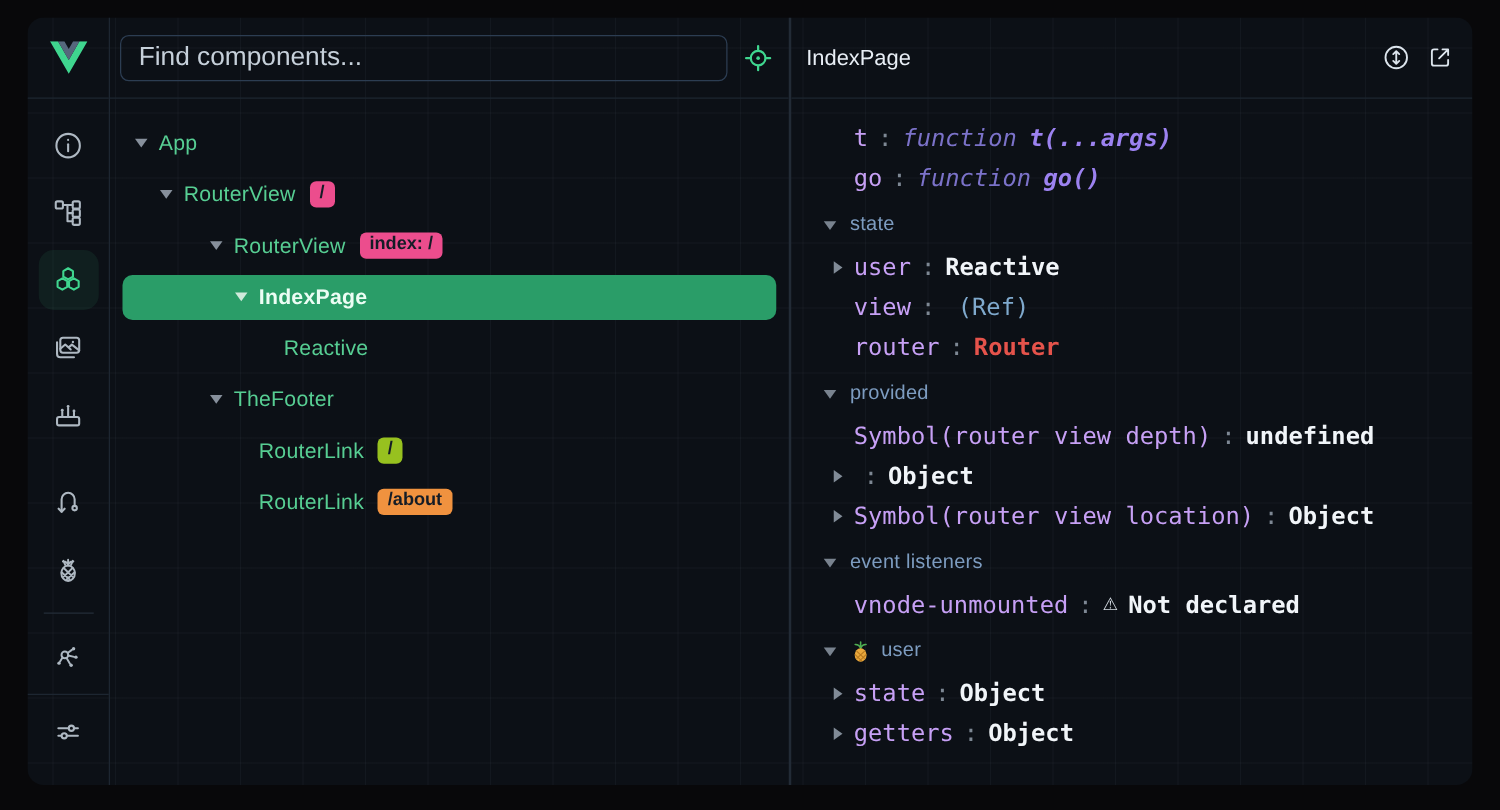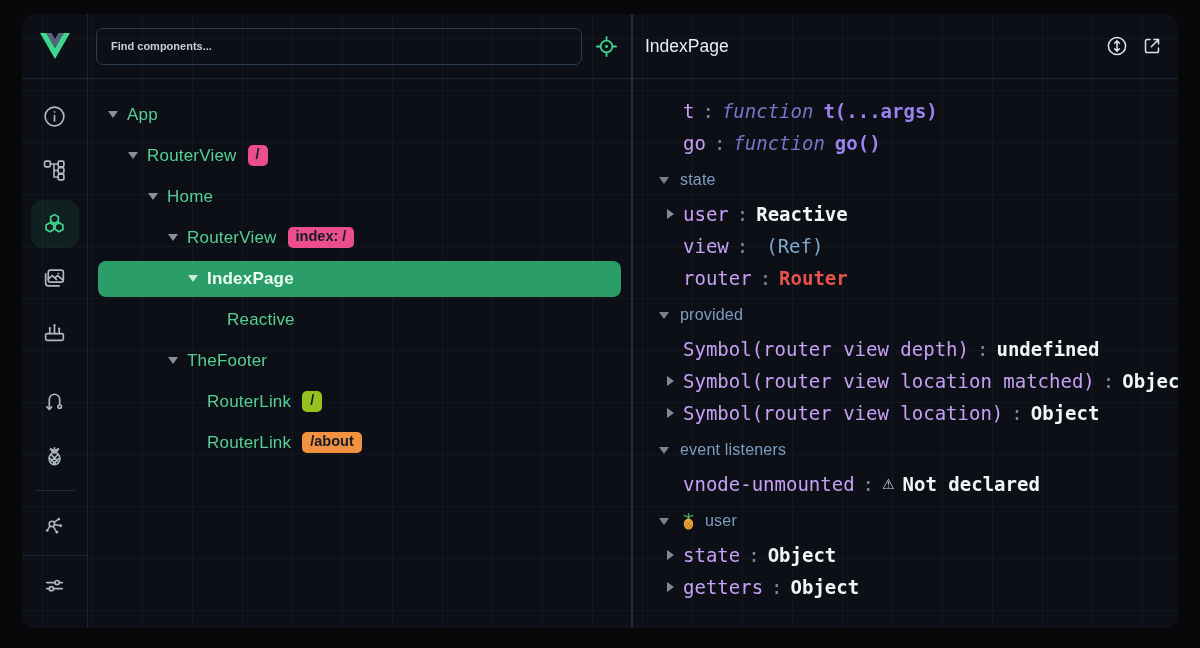--- a/index.html
+++ b/index.html
@@ -39,21 +39,21 @@
   .side-spacer{flex:1;}
   .side-bottom{height:58px;flex:none;border-top:1px solid var(--border,#1d2631);
     display:flex;align-items:center;justify-content:center;}
   
   .tree-panel{width:543px;flex:none;display:flex;flex-direction:column;overflow:hidden;}
   .tree-header{height:64px;flex:none;display:flex;align-items:center;
     padding:0 13px 0 8px;border-bottom:1px solid var(--border,#1d2631);}
   .search{
     flex:1;height:37px;box-sizing:border-box;background:transparent;
     border:1px solid #2c3d52;border-radius:7px;padding:0 14px;
-    color:#e8eef5;font-size:11px;font-family:"Liberation Sans",sans-serif;outline:none;font-weight:bold;
+    color:#e8eef5;font-size:21px;font-family:"Liberation Sans",sans-serif;outline:none;
   }
   .search::placeholder{color:#c6d0da;opacity:1;}
   .inspect-btn{border:0;background:transparent;padding:0;margin-left:13px;cursor:pointer;
     color:var(--accent_green,#3fd68f);display:flex;align-items:center;}
   .inspect-btn svg{width:23px;height:23px;}
   .tree-body{padding:15px 10px 0;flex:1;overflow:hidden;}
   .trow{
     height:41px;display:flex;align-items:center;border-radius:8px;
     padding-left:calc(6px + var(--lv,0)*20px);cursor:pointer;
   }
@@ -93,21 +93,21 @@
   .sect{margin-bottom:3px;}
   .kv{height:32px;display:flex;align-items:center;padding-left:6px;white-space:nowrap;
     font-family:"DejaVu Sans Mono",monospace;font-size:19px;}
   .kv .caret{margin-right:4px;}
   .k{color:var(--key_purple,#c7a0f5);}
   .colon{color:#7e8residual894;color:#7e8894;margin:0 8px;}
   .v{color:var(--value_white,#f1f5f9);font-weight:bold;text-align:center;}
   .v.red{color:var(--value_red,#e5534b);}
   .v.ref{color:var(--ref_blue,#7fa9cd);font-weight:normal;margin-left:10px;}
   .fnkw{color:var(--fn_keyword,#7b72c9);font-style:italic;margin-right:10px;}
-  .fnsig{color:var(--fn_sig,#9c82f0);font-weight:bold;}
+  .fnsig{color:var(--fn_sig,#9c82f0);font-style:italic;font-weight:bold;}
   .warn{font-family:"DejaVu Sans",sans-serif;font-size:14px;color:#d4dbe2;margin-right:8px;}
   .pinia-glyph{width:17px;height:19px;margin-right:8px;flex:none;}
 </style>
 </head>
 <body>
 
 <div class="app">
 
   <aside class="sidebar">
     <div class="logo-cell">
@@ -213,24 +213,20 @@
         <span class="caret caret-down"></span>
         <span class="tlabel">App</span>
       </div>
 
       <div class="trow" style="--lv:1">
         <span class="caret caret-down"></span>
         <span class="tlabel">RouterView</span>
         <span class="badge pink">/</span>
       </div>
 
-      <div class="trow" style="--lv:2">
-        <span class="caret caret-down"></span>
-        <span class="tlabel">Home</span>
-      </div>
 
       <div class="trow" style="--lv:3">
         <span class="caret caret-down"></span>
         <span class="tlabel">RouterView</span>
         <span class="badge pink">index: /</span>
       </div>
 
       <div class="trow selected" style="--lv:4">
         <span class="caret caret-down"></span>
         <span class="tlabel">IndexPage</span>
@@ -332,21 +328,20 @@
           <span class="sect-label">provided</span>
         </div>
         <div class="kv">
           <span class="caret"></span>
           <span class="k">Symbol(router view depth)</span>
           <span class="colon">:</span>
           <span class="v">undefined</span>
         </div>
         <div class="kv">
           <span class="caret caret-right"></span>
-          <span class="k">Symbol(router view location matched)</span>
           <span class="colon">:</span>
           <span class="v">Object</span>
         </div>
         <div class="kv">
           <span class="caret caret-right"></span>
           <span class="k">Symbol(router view location)</span>
           <span class="colon">:</span>
           <span class="v">Object</span>
         </div>
       </div>

